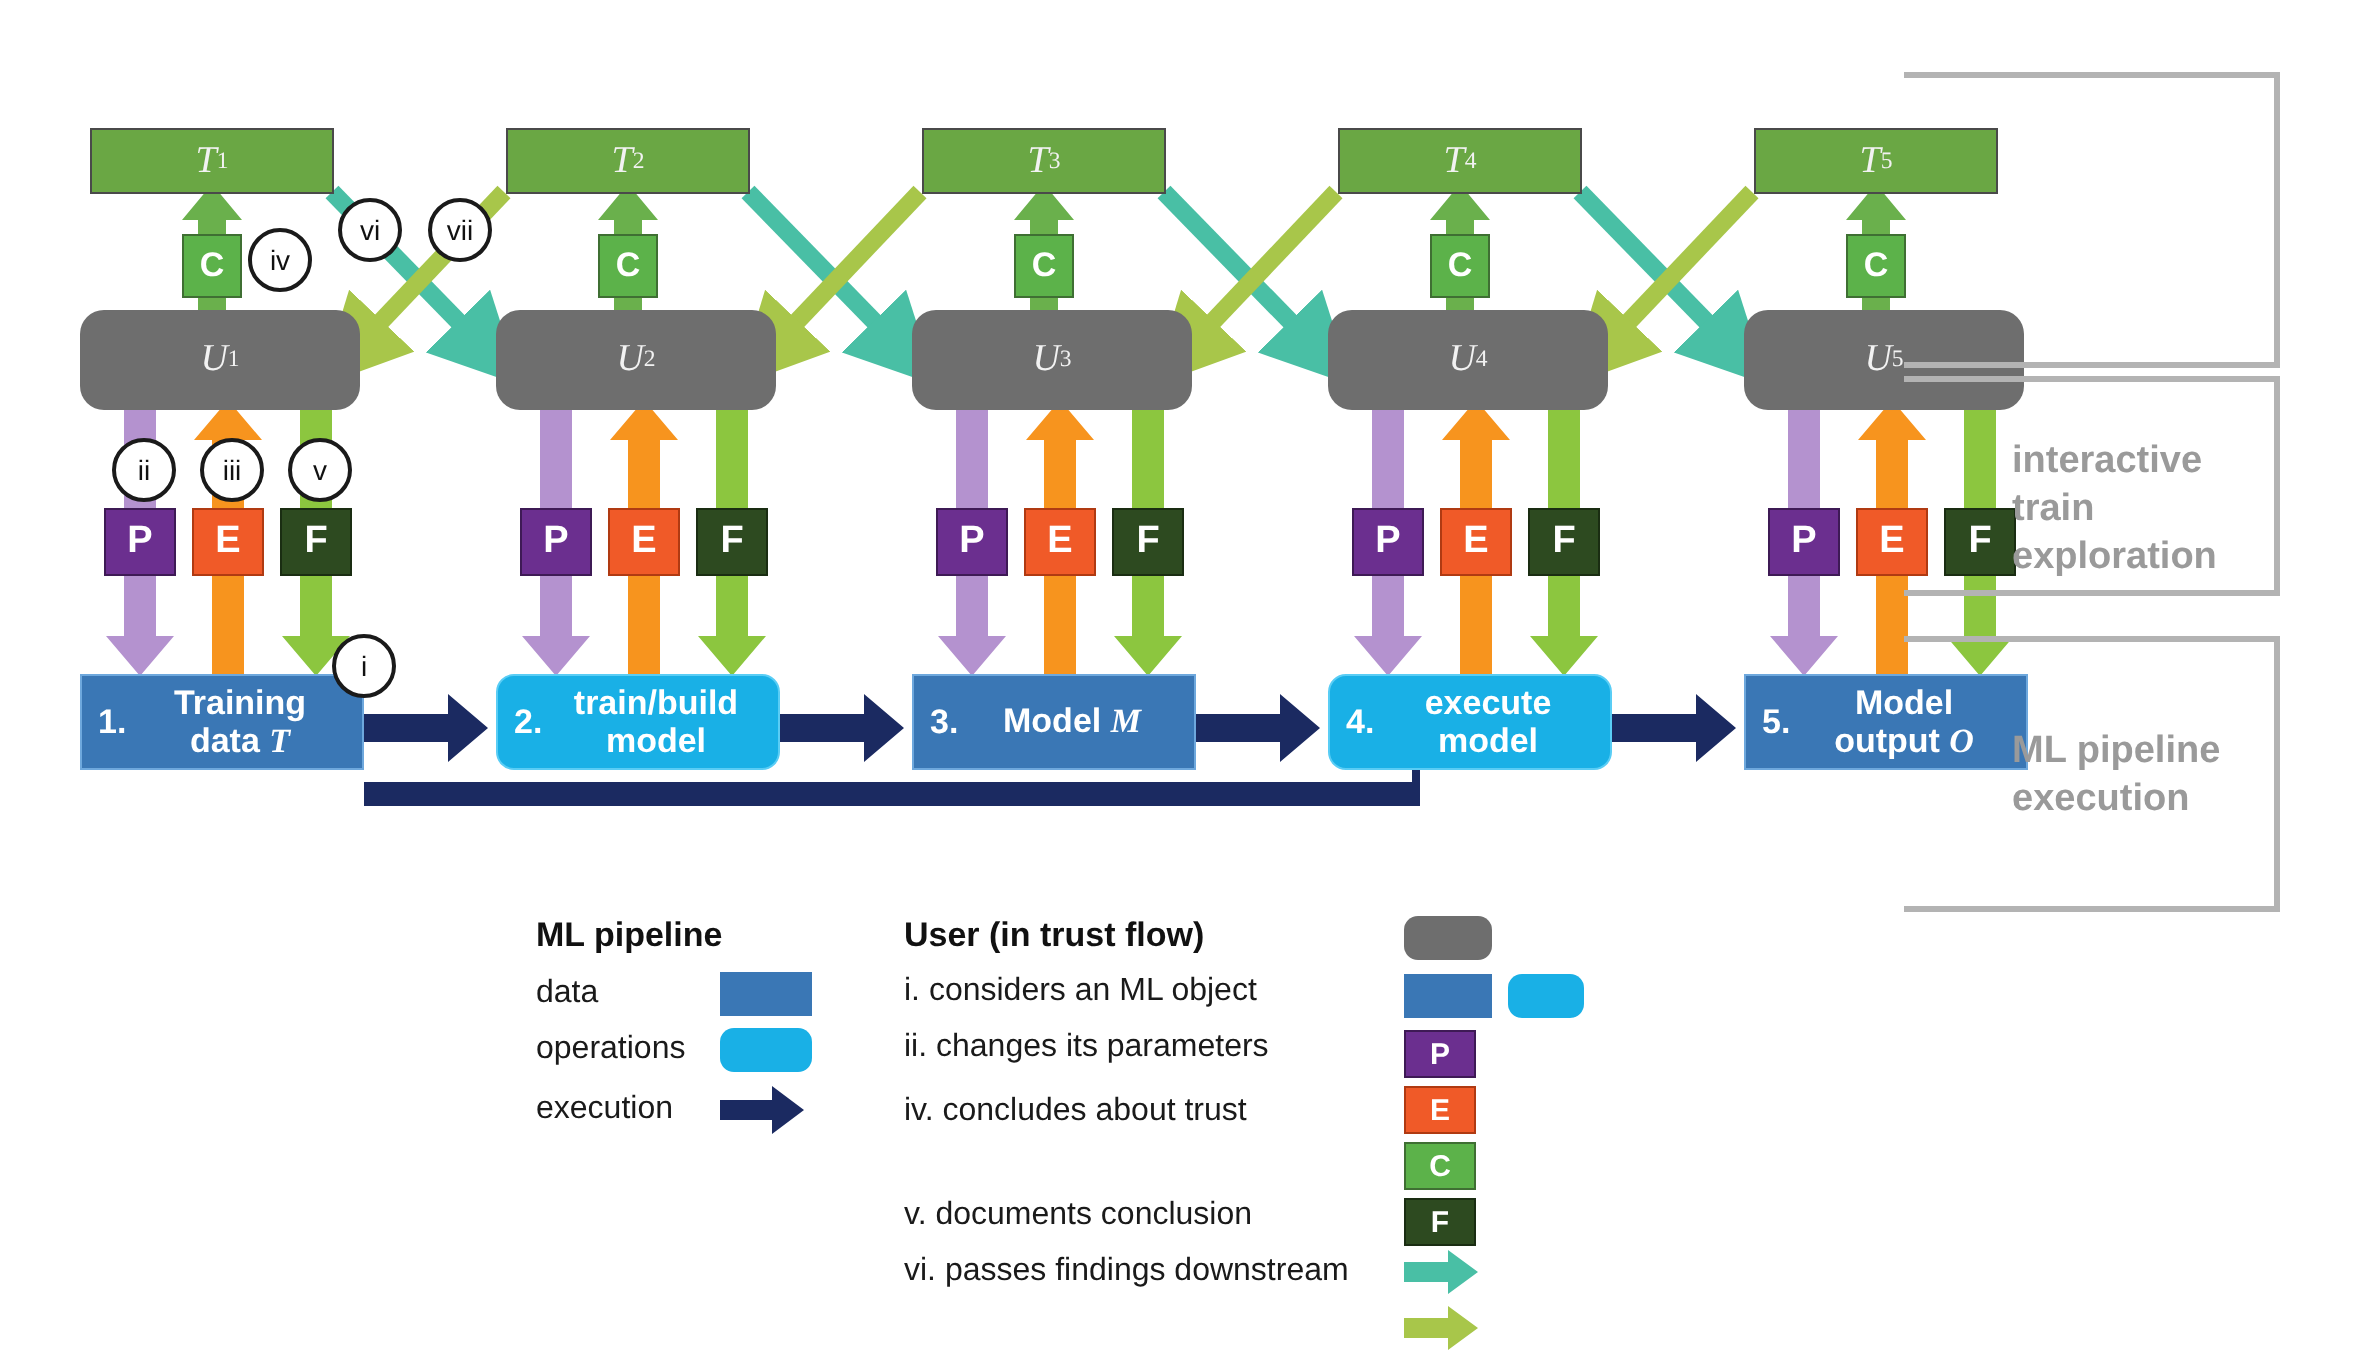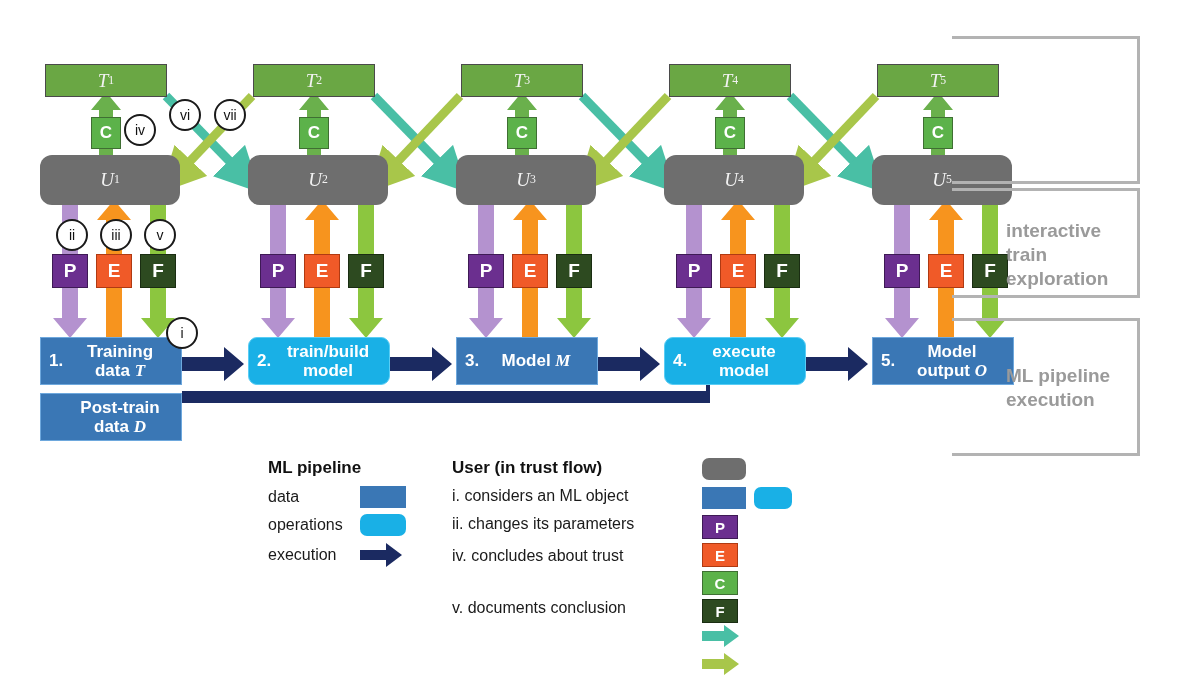--- a/index.html
+++ b/index.html
@@ -271,27 +271,20 @@
 
   <div class="box pipe-data" style="left:872px;top:337px;width:142px;height:48px">
     <span class="pipe-num">5.</span>
     <span class="pipe-label">
       <span>Model</span><br>
       <span>output</span>
       <span class="ital">O</span>
     </span>
   </div>
 
-  <div class="box pipe-data" style="left:40px;top:393px;width:142px;height:48px">
-    <span class="pipe-label">
-      <span>Post-train</span><br>
-      <span>data</span>
-      <span class="ital">D</span>
-    </span>
-  </div>
 
   <div class="circ" style="left:166px;top:317px">
       <span>i</span>
     </div>
   <div class="circ" style="left:56px;top:219px">
       <span>ii</span>
     </div>
   <div class="circ" style="left:100px;top:219px">
       <span>iii</span>
     </div>
@@ -335,20 +328,21 @@
   <svg style="position:absolute;left:358px;top:542px;width:50px;height:26px" viewBox="0 0 50 26">
     <path d="M2,8 h26 v-7 l16,12 l-16,12 v-7 h-26 z" fill="#1b2a61"></path>
   </svg>
 
   <div class="lg-title" style="left:452px;top:458px">User (in trust flow)</div>
 
   <div class="lg-item" style="left:452px;top:487px">i. considers an ML object</div>
   <div class="lg-item" style="left:452px;top:515px">ii. changes its parameters</div>
   <div class="lg-item" style="left:452px;top:547px">iv. concludes about trust</div>
   <div class="lg-item" style="left:452px;top:599px">v. documents conclusion</div>
+  <div class="lg-item" style="left:452px;top:627px">vi.  passes findings downstream</div>
 
   <div class="sw sw-gray" style="left:702px;top:458px;width:44px;height:22px"></div>
 
   <div class="sw sw-data" style="left:702px;top:487px;width:44px;height:22px"></div>
   <div class="sw sw-op" style="left:754px;top:487px;width:38px;height:22px"></div>
 
   <div class="sw sw-p" style="left:702px;top:515px;width:36px;height:24px">
     <span class="sw-lbl">P</span>
   </div>
   <div class="sw sw-e" style="left:702px;top:543px;width:36px;height:24px">

